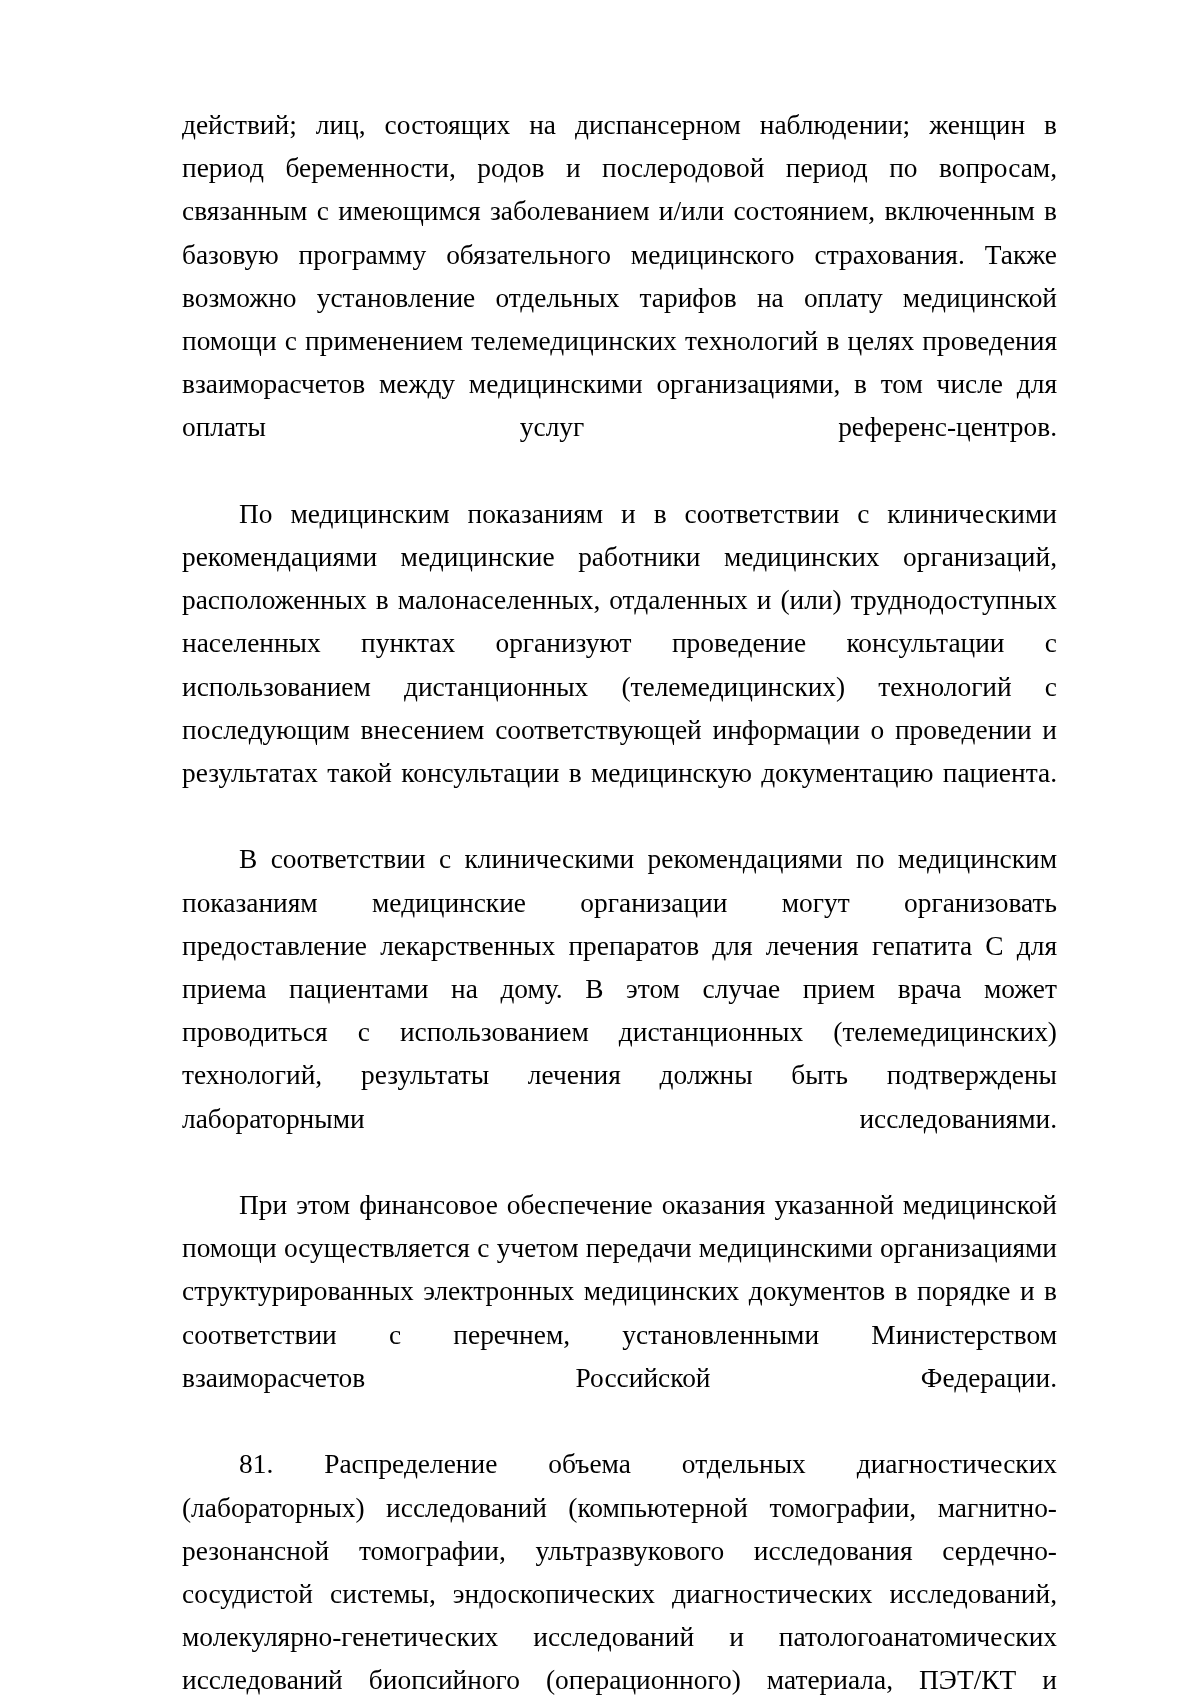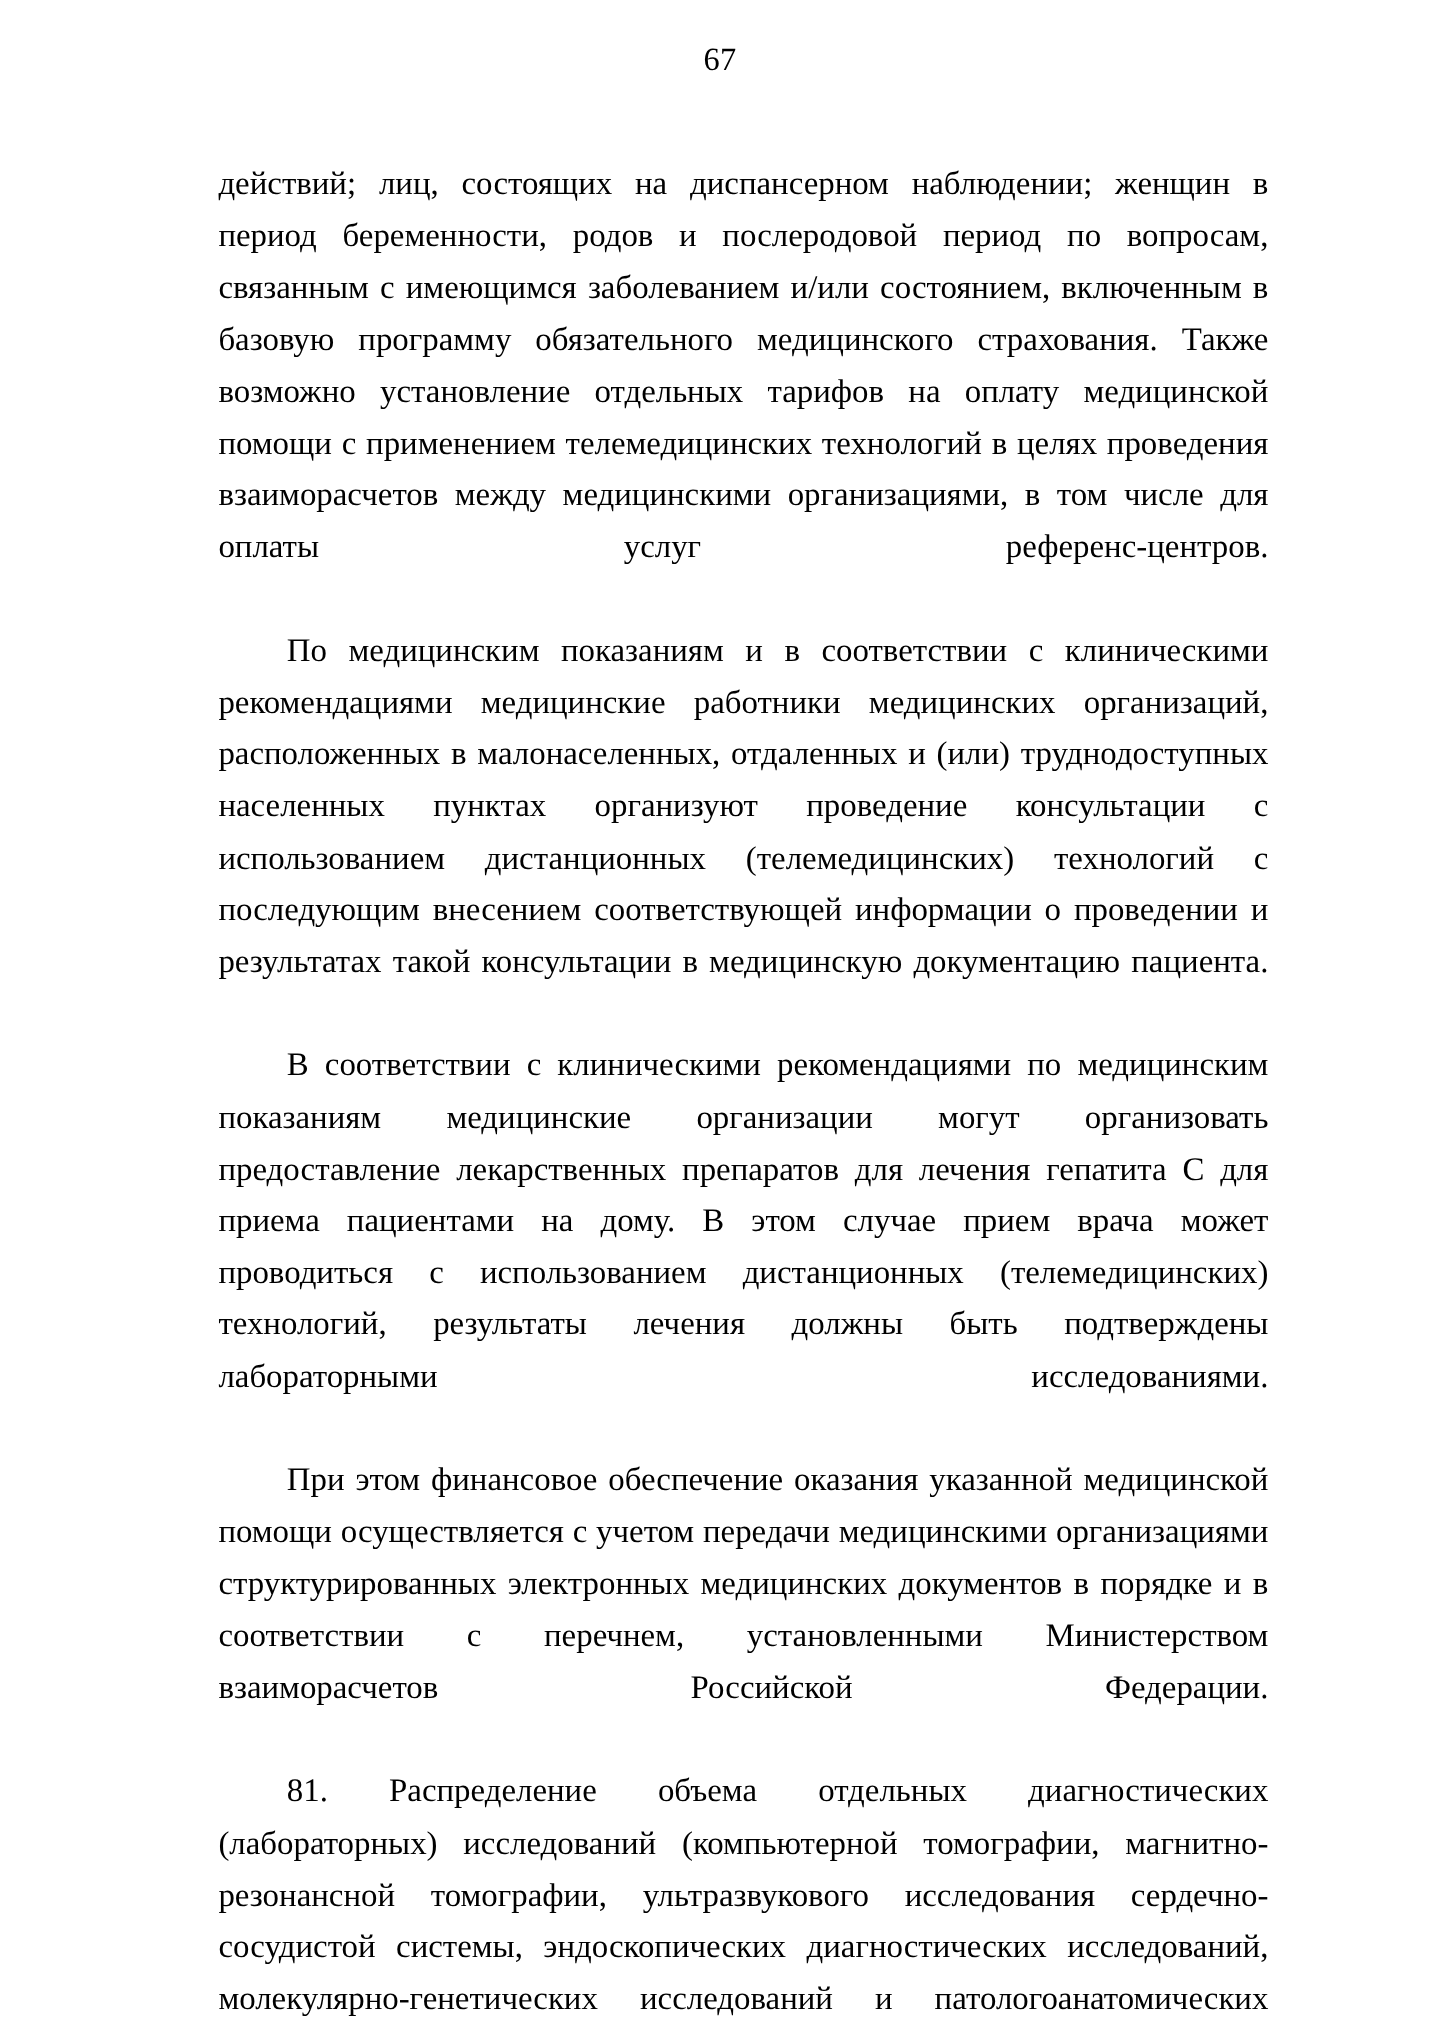--- a/index.html
+++ b/index.html
@@ -44,35 +44,33 @@
     text-justify: inter-word;
     text-indent: 57px;
     font-size: 27.4px;
     line-height: 43.2px;
     word-spacing: 0.2px;
     hyphens: none;
     -webkit-hyphens: none;
   }
   p.para.no-indent {
     text-indent: 0;
-    margin-top: 28px;
   }
   
   p.para::after {
     content: "";
     display: inline-block;
     width: 100%;
   }
 </style>
 </head>
 <body>
 
 <div class="page">
 
-  <div class="page-number">67</div>
 
   <div class="body-text">
 
     <p class="para no-indent">действий; лиц, состоящих на диспансерном наблюдении; женщин в период беременности, родов и послеродовой период по вопросам, связанным с имеющимся заболеванием и/или состоянием, включенным в базовую программу обязательного медицинского страхования. Также возможно установление отдельных тарифов на оплату медицинской помощи с применением телемедицинских технологий в целях проведения взаиморасчетов между медицинскими организациями, в том числе для оплаты услуг референс-центров.</p>
 
     <p class="para">По медицинским показаниям и в соответствии с клиническими рекомендациями медицинские работники медицинских организаций, расположенных в малонаселенных, отдаленных и (или) труднодоступных населенных пунктах организуют проведение консультации с использованием дистанционных (телемедицинских) технологий с последующим внесением соответствующей информации о проведении и результатах такой консультации в медицинскую документацию пациента.</p>
 
     <p class="para">В соответствии с клиническими рекомендациями по медицинским показаниям медицинские организации могут организовать предоставление лекарственных препаратов для лечения гепатита С для приема пациентами на дому. В этом случае прием врача может проводиться с использованием дистанционных (телемедицинских) технологий, результаты лечения должны быть подтверждены лабораторными исследованиями.</p>
 
     <p class="para">При этом финансовое обеспечение оказания указанной медицинской помощи осуществляется с учетом передачи медицинскими организациями структурированных электронных медицинских документов в порядке и в соответствии с перечнем, установленными Министерством взаиморасчетов Российской Федерации.</p>

